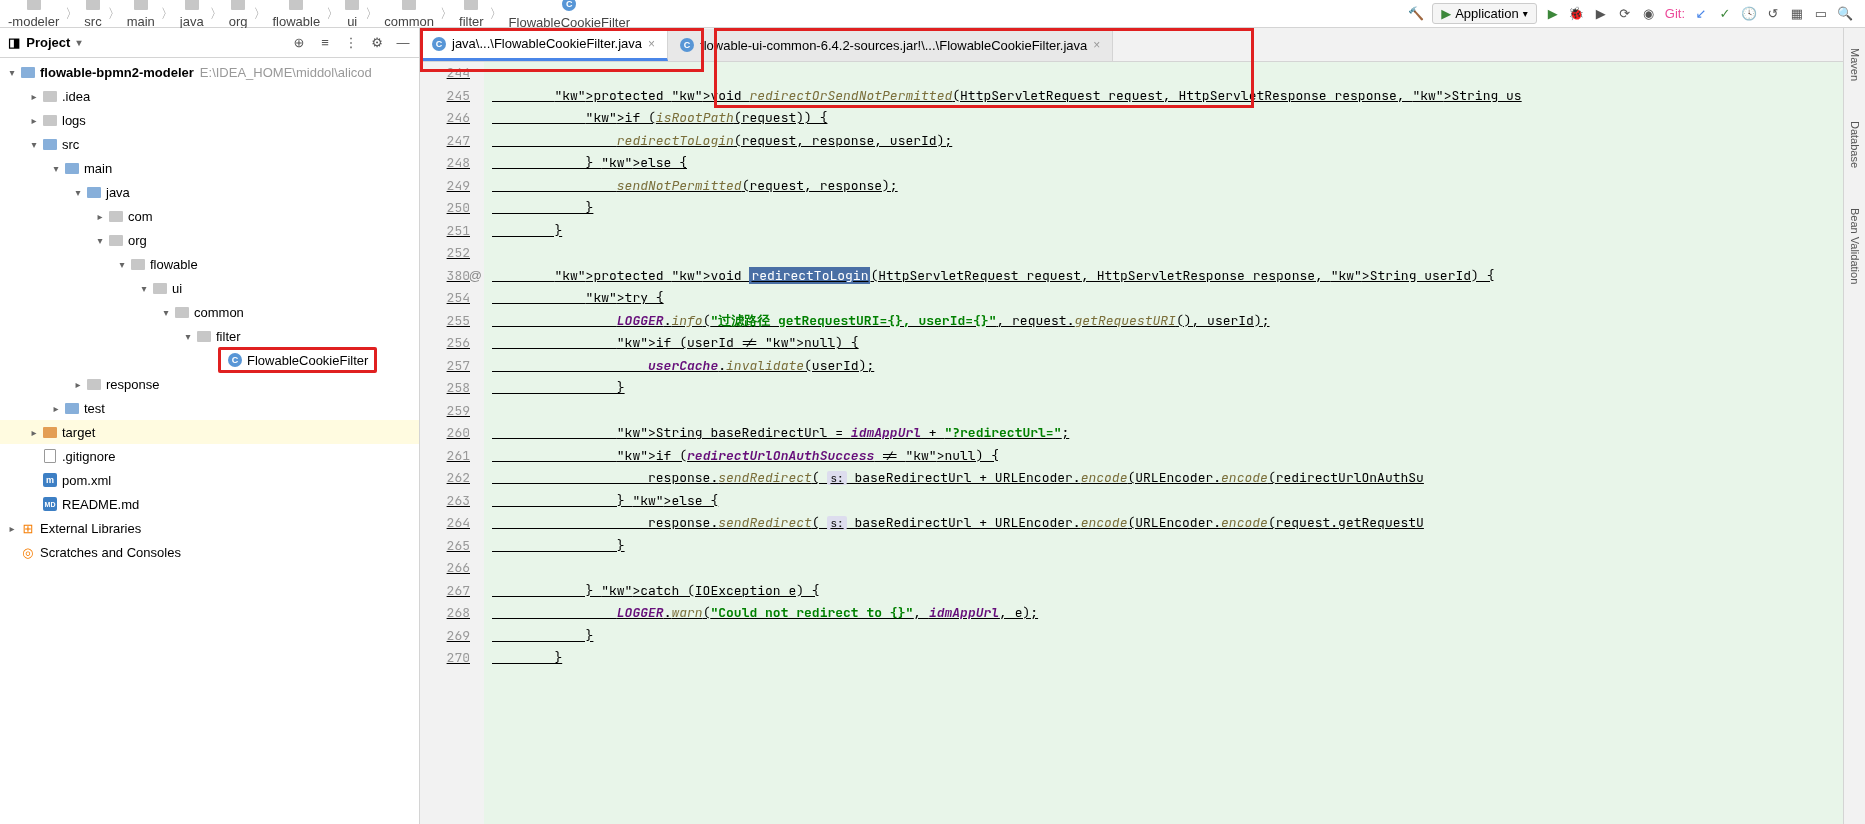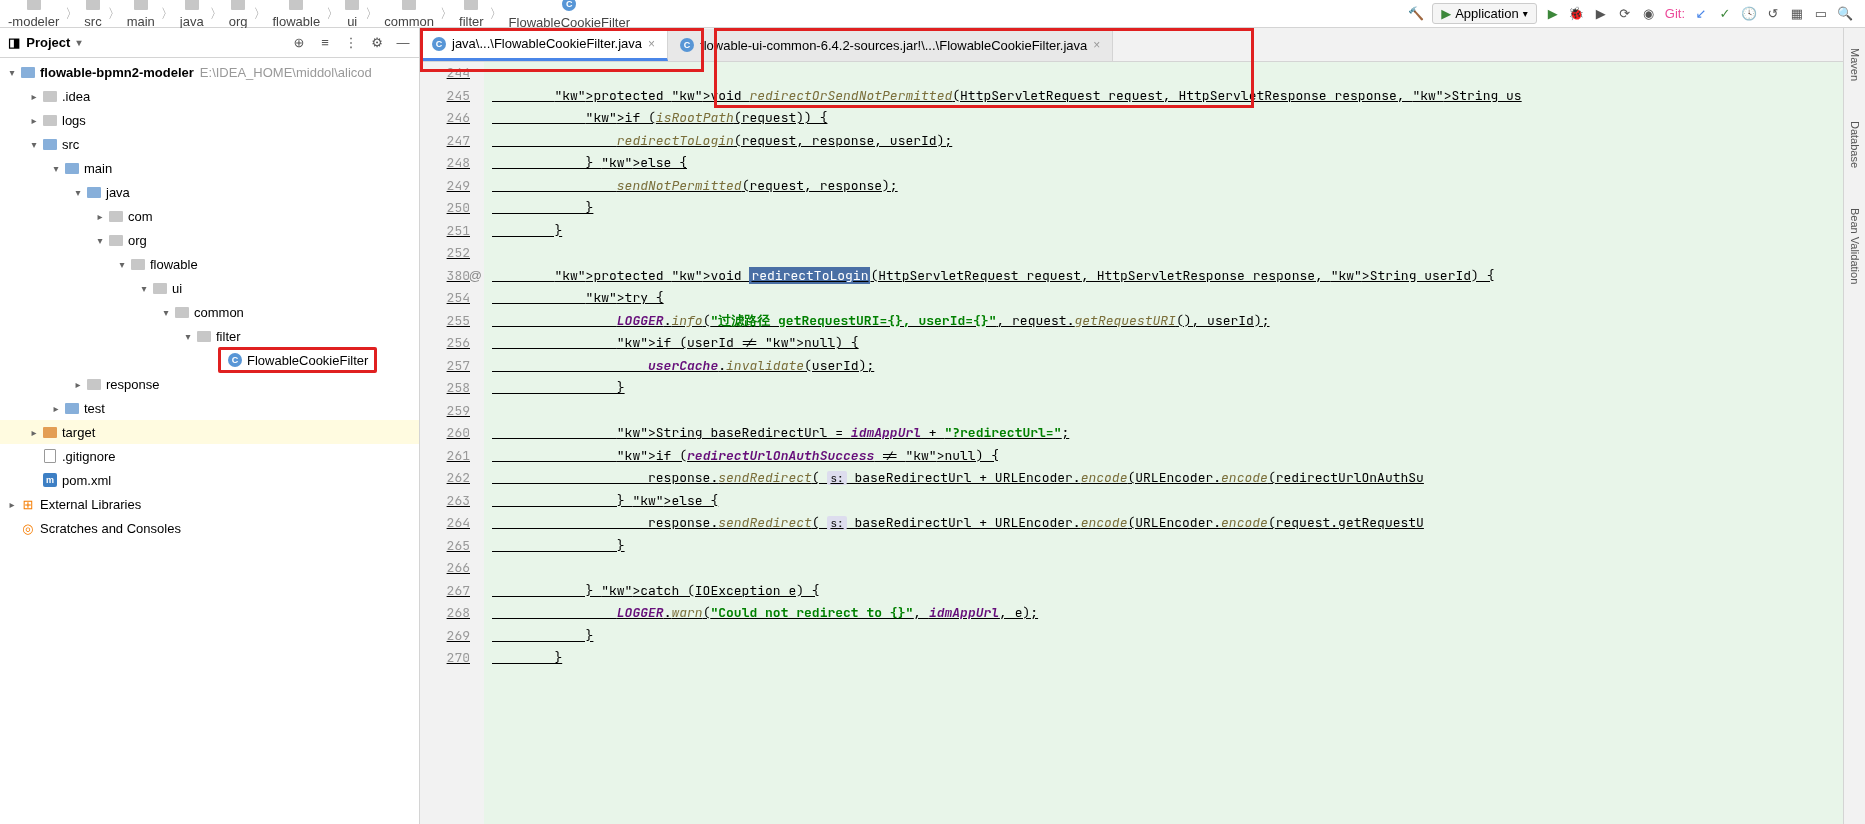--- a/index.html
+++ b/index.html
@@ -299,20 +299,28 @@
             </span>
             <span class="tree-label">.gitignore</span>
           </div>
           <div class="tree-row">
             <span class="tree-indent" style="width: 26px;"></span>
             <span class="tree-arrow"></span>
             <span class="tree-icon">
               <span class="icon-maven">m</span>
             </span>
             <span class="tree-label">pom.xml</span>
+          </div>
+          <div class="tree-row">
+            <span class="tree-indent" style="width: 26px;"></span>
+            <span class="tree-arrow"></span>
+            <span class="tree-icon">
+              <span class="icon-md">MD</span>
+            </span>
+            <span class="tree-label">README.md</span>
           </div>
         </div>
       <div class="tree-row">
         <span class="tree-indent" style="width:4px"></span>
         <span class="tree-arrow">▸</span>
         <span class="tree-icon icon-lib">⊞</span>
         <span class="tree-label">External Libraries</span>
       </div>
       <div class="tree-row">
         <span class="tree-indent" style="width:4px"></span>

